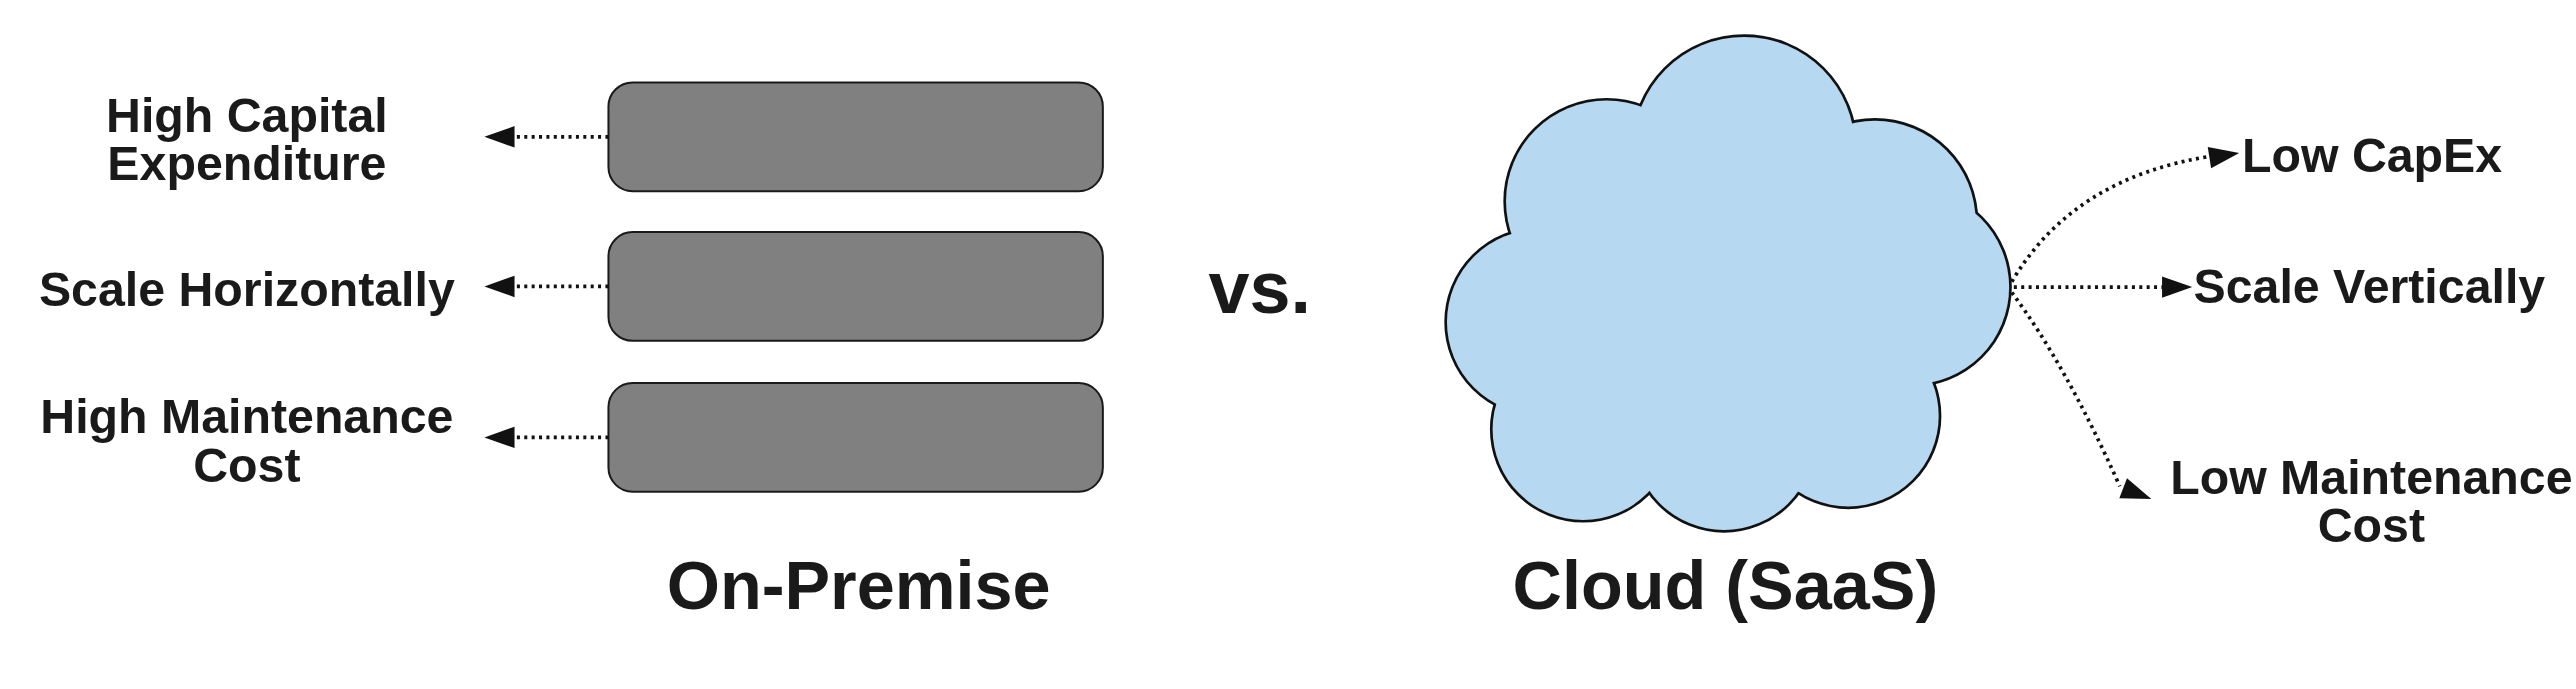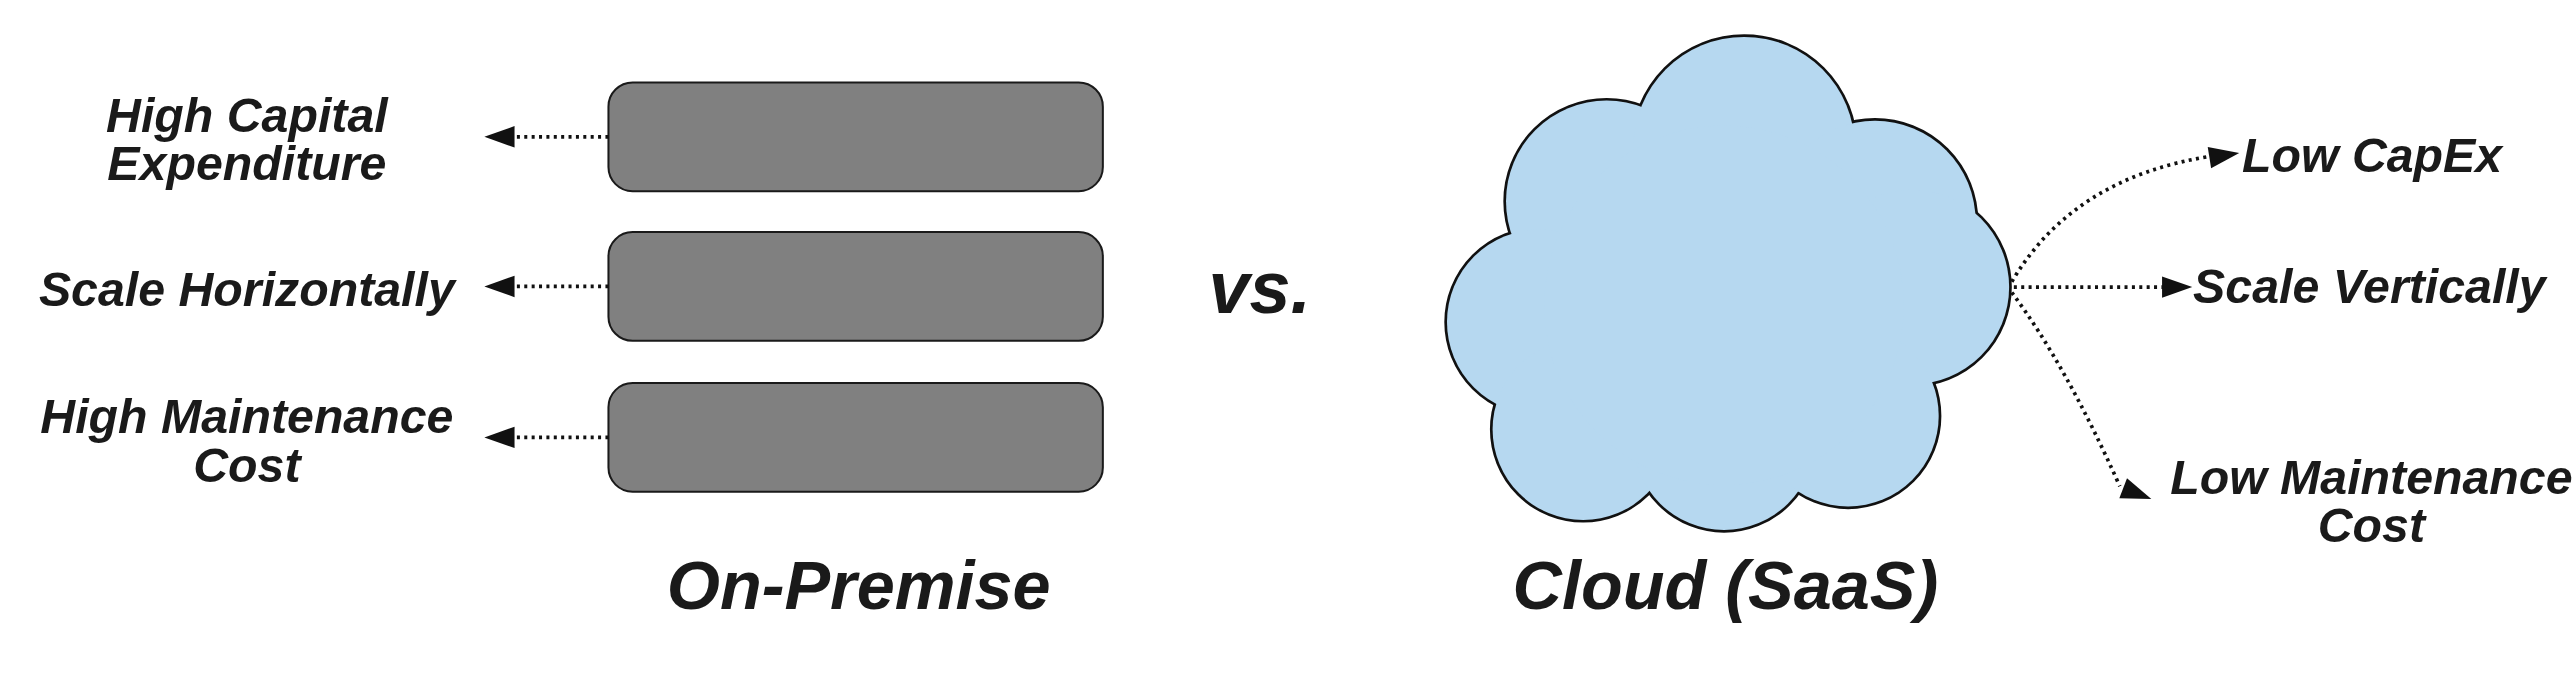--- a/index.html
+++ b/index.html
@@ -3,21 +3,20 @@
 <meta charset="utf-8">
 <style>
   html, body {
     margin: 0;
     padding: 0;
     background: #ffffff;
   }
   .stage {
     width: 100%;
     background: #ffffff;
-    font-style: italic;
   }
   svg {
     display: block;
     width: 100%;
     height: auto;
   }
   text {
     font-family: "Liberation Sans", "DejaVu Sans", sans-serif;
     font-weight: bold;
     fill: #1a1a1a;

